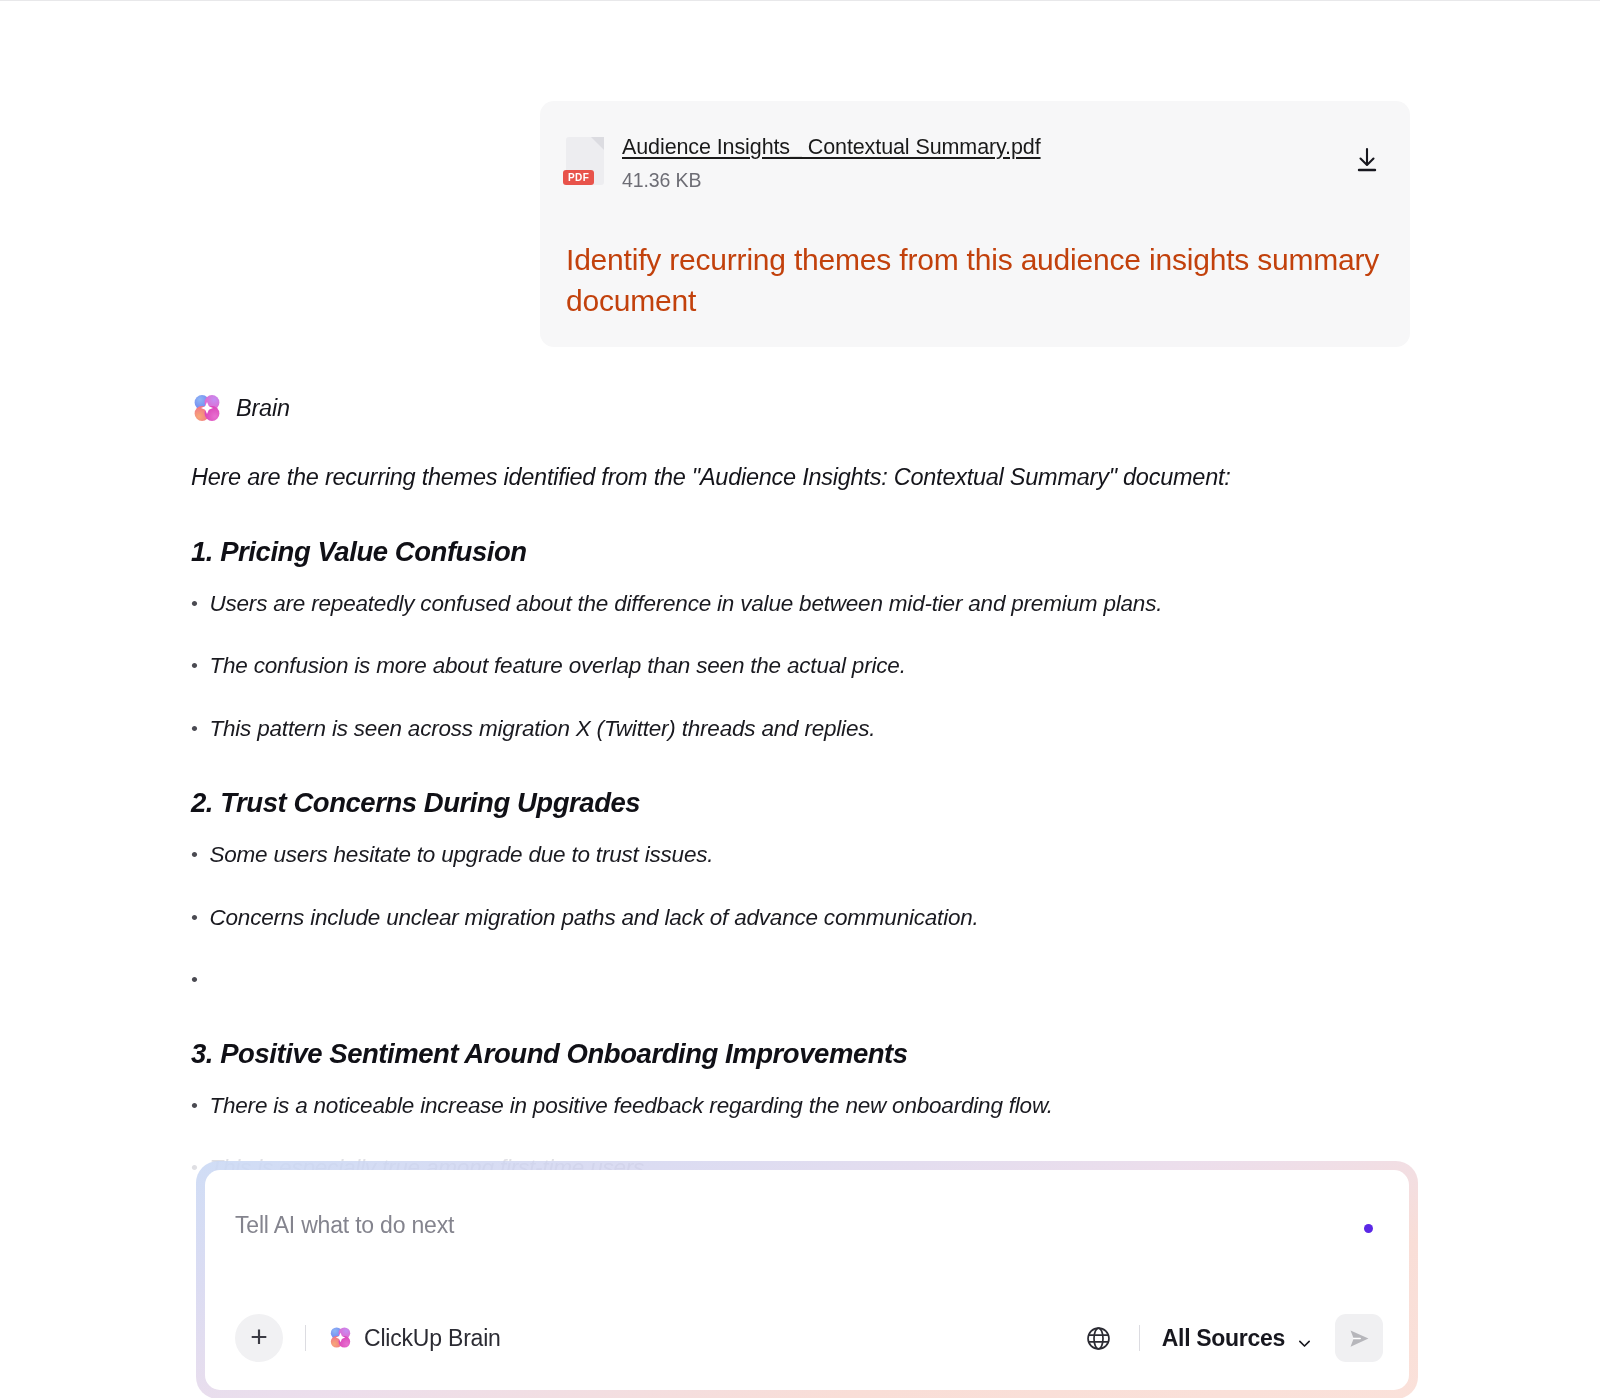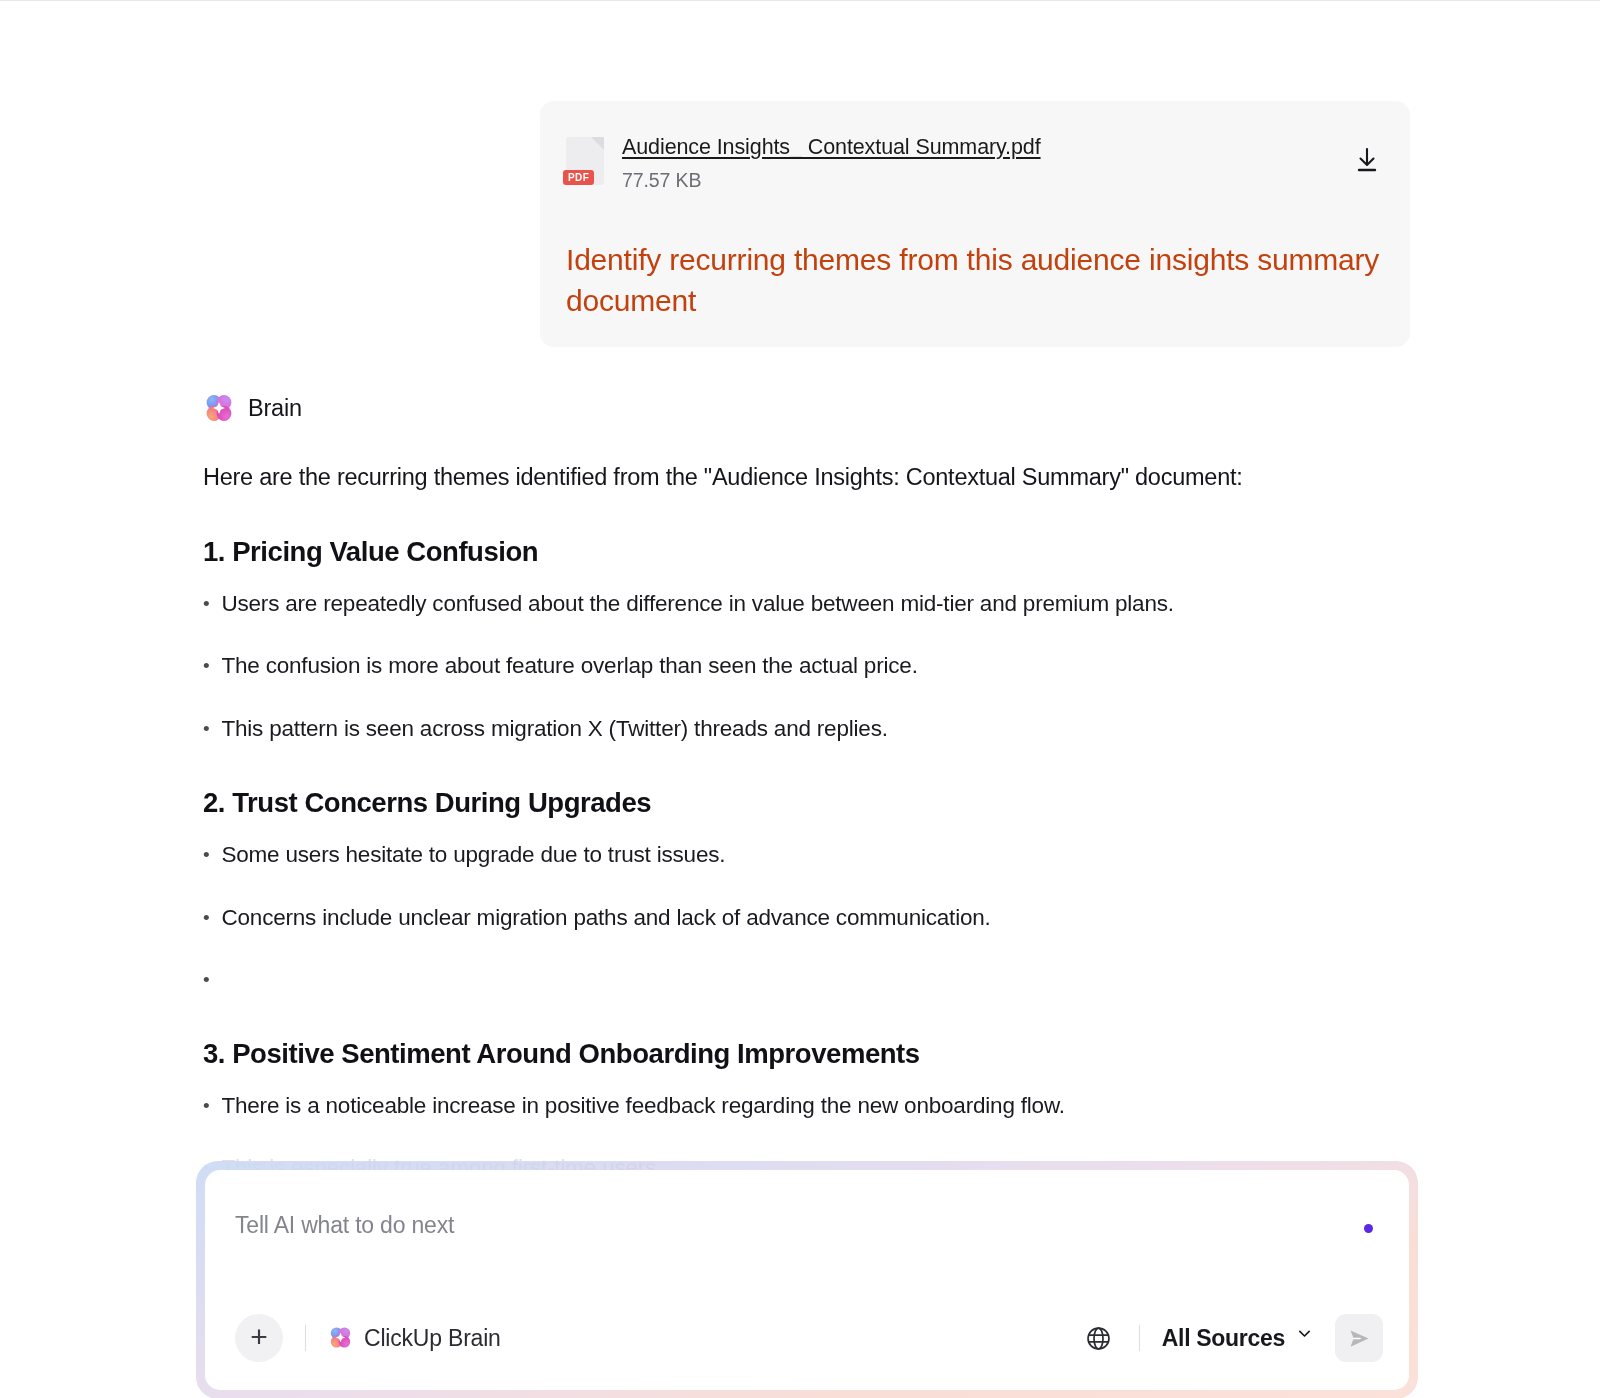--- a/index.html
+++ b/index.html
@@ -97,22 +97,23 @@
     margin-top:48px;
     font-size:30px;
     color:#c2410c;
     line-height:1.35;
     letter-spacing:-0.2px;
   }
 
   
   .assistant {
     position:absolute;
-    left:203px; top:385px;
+    left:191px; top:385px;
     width:1200px;
+    font-style:italic;
   }
 
   .brain-head {
     display:flex;
     align-items:center;
     gap:13px;
     height:44px;
   }
 
   .brain-mark { width:32px; height:32px; flex:0 0 auto; display:block; }
@@ -248,21 +249,21 @@
     font-size:23px; color:#2b2b33; letter-spacing:-0.2px;
   }
 
   .globe-btn {
     width:36px; height:36px;
     display:flex; align-items:center; justify-content:center;
     cursor:pointer; flex:0 0 auto;
   }
 
   .sources-btn {
-    display:flex; align-items:flex-start; gap:11px;
+    display:flex; align-items:flex-end; gap:11px;
     cursor:pointer;
     margin-right:22px;
   }
   .sources-btn .label {
     font-size:23px; color:#17171e; font-weight:bold; letter-spacing:-0.3px;
   }
 
   .send-btn {
     width:48px; height:48px;
     border-radius:11px;
@@ -281,21 +282,21 @@
     <div class="file-row">
 
       <div class="pdf-icon">
         <div class="pdf-sheet"></div>
         <div class="pdf-fold"></div>
         <div class="pdf-badge">PDF</div>
       </div>
 
       <div class="file-meta">
         <a class="file-name">Audience Insights_ Contextual Summary.pdf</a>
-        <div class="file-size">77.57 KB</div>
+        <div class="file-size">41.36 KB</div>
       </div>
 
       <div class="dl-btn">
         <svg width="24" height="26" viewBox="0 0 24 26" fill="none">
           <path d="M12 2 V17" stroke="#17171e" stroke-width="2.1" stroke-linecap="round"></path>
           <path d="M5.5 11.5 L12 18 L18.5 11.5" stroke="#17171e" stroke-width="2.1" stroke-linecap="round" stroke-linejoin="round"></path>
           <path d="M4 23 H20" stroke="#17171e" stroke-width="2.4" stroke-linecap="round"></path>
         </svg>
       </div>
 

